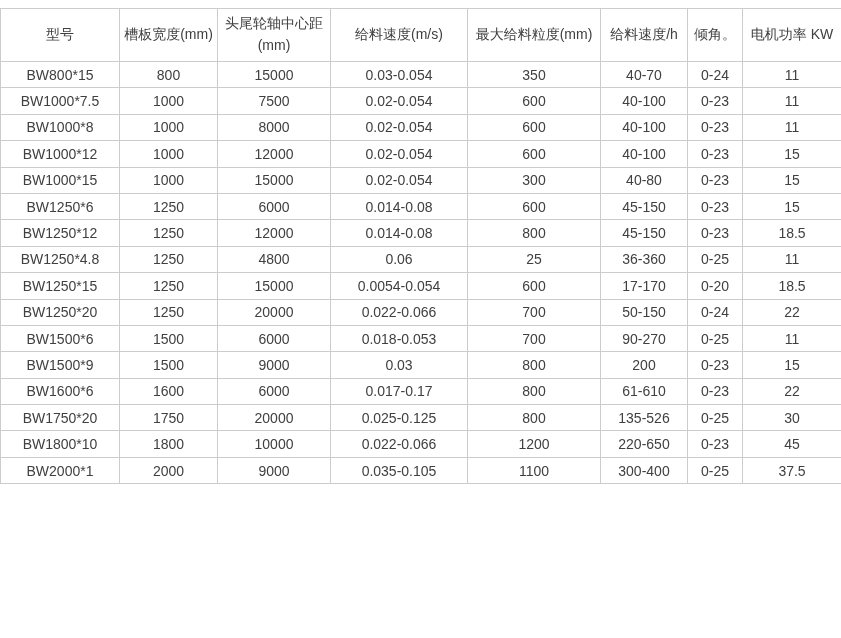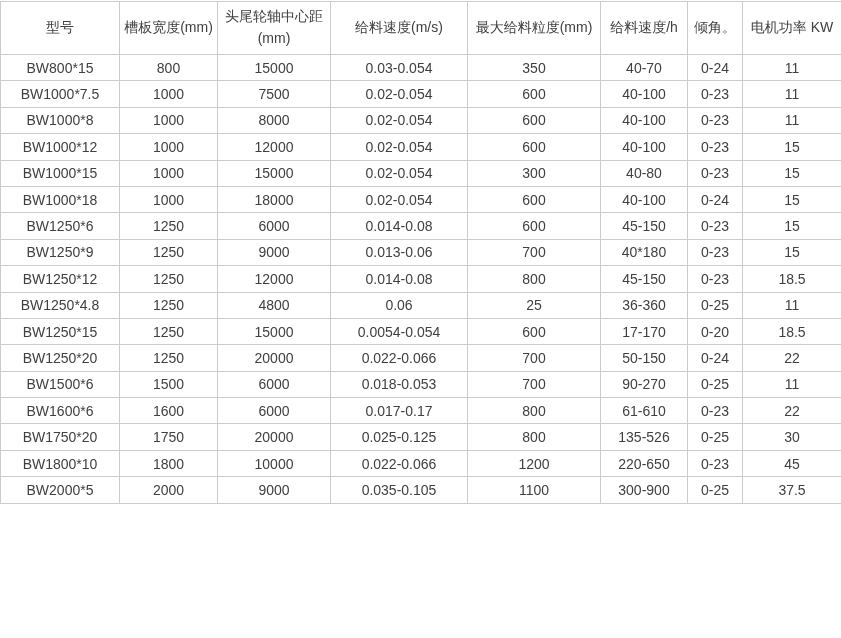--- a/index.html
+++ b/index.html
@@ -11,21 +11,21 @@
     margin: 0;
     padding: 0;
     background: var(--bg-color);
     font-family: "Liberation Sans", sans-serif;
     color: var(--text-color);
   }
   .page {
     width: 841px;
     height: 638px;
     box-sizing: border-box;
-    padding-top: 1px;
+    padding-top: 8px;
     background: var(--bg-color);
     overflow: hidden;
   }
   table.spec-table {
     border-collapse: collapse;
     table-layout: fixed;
     width: 841px;
     background: var(--bg-color);
   }
   table.spec-table th,
@@ -122,46 +122,26 @@
           <td>BW1000*15</td>
           <td>1000</td>
           <td>15000</td>
           <td>0.02-0.054</td>
           <td>300</td>
           <td>40-80</td>
           <td>0-23</td>
           <td>15</td>
         </tr>
         <tr>
-          <td>BW1000*18</td>
-          <td>1000</td>
-          <td>18000</td>
-          <td>0.02-0.054</td>
-          <td>600</td>
-          <td>40-100</td>
-          <td>0-24</td>
-          <td>15</td>
-        </tr>
-        <tr>
           <td>BW1250*6</td>
           <td>1250</td>
           <td>6000</td>
           <td>0.014-0.08</td>
           <td>600</td>
           <td>45-150</td>
-          <td>0-23</td>
-          <td>15</td>
-        </tr>
-        <tr>
-          <td>BW1250*9</td>
-          <td>1250</td>
-          <td>9000</td>
-          <td>0.013-0.06</td>
-          <td>700</td>
-          <td>40*180</td>
           <td>0-23</td>
           <td>15</td>
         </tr>
         <tr>
           <td>BW1250*12</td>
           <td>1250</td>
           <td>12000</td>
           <td>0.014-0.08</td>
           <td>800</td>
           <td>45-150</td>
@@ -202,20 +182,30 @@
           <td>BW1500*6</td>
           <td>1500</td>
           <td>6000</td>
           <td>0.018-0.053</td>
           <td>700</td>
           <td>90-270</td>
           <td>0-25</td>
           <td>11</td>
         </tr>
         <tr>
+          <td>BW1500*9</td>
+          <td>1500</td>
+          <td>9000</td>
+          <td>0.03</td>
+          <td>800</td>
+          <td>200</td>
+          <td>0-23</td>
+          <td>15</td>
+        </tr>
+        <tr>
           <td>BW1600*6</td>
           <td>1600</td>
           <td>6000</td>
           <td>0.017-0.17</td>
           <td>800</td>
           <td>61-610</td>
           <td>0-23</td>
           <td>22</td>
         </tr>
         <tr>
@@ -232,24 +222,24 @@
           <td>BW1800*10</td>
           <td>1800</td>
           <td>10000</td>
           <td>0.022-0.066</td>
           <td>1200</td>
           <td>220-650</td>
           <td>0-23</td>
           <td>45</td>
         </tr>
         <tr>
-          <td>BW2000*5</td>
+          <td>BW2000*1</td>
           <td>2000</td>
           <td>9000</td>
           <td>0.035-0.105</td>
           <td>1100</td>
-          <td>300-900</td>
+          <td>300-400</td>
           <td>0-25</td>
           <td>37.5</td>
         </tr>
       </tbody>
   </table>
 </div>
 
 </body></html>

